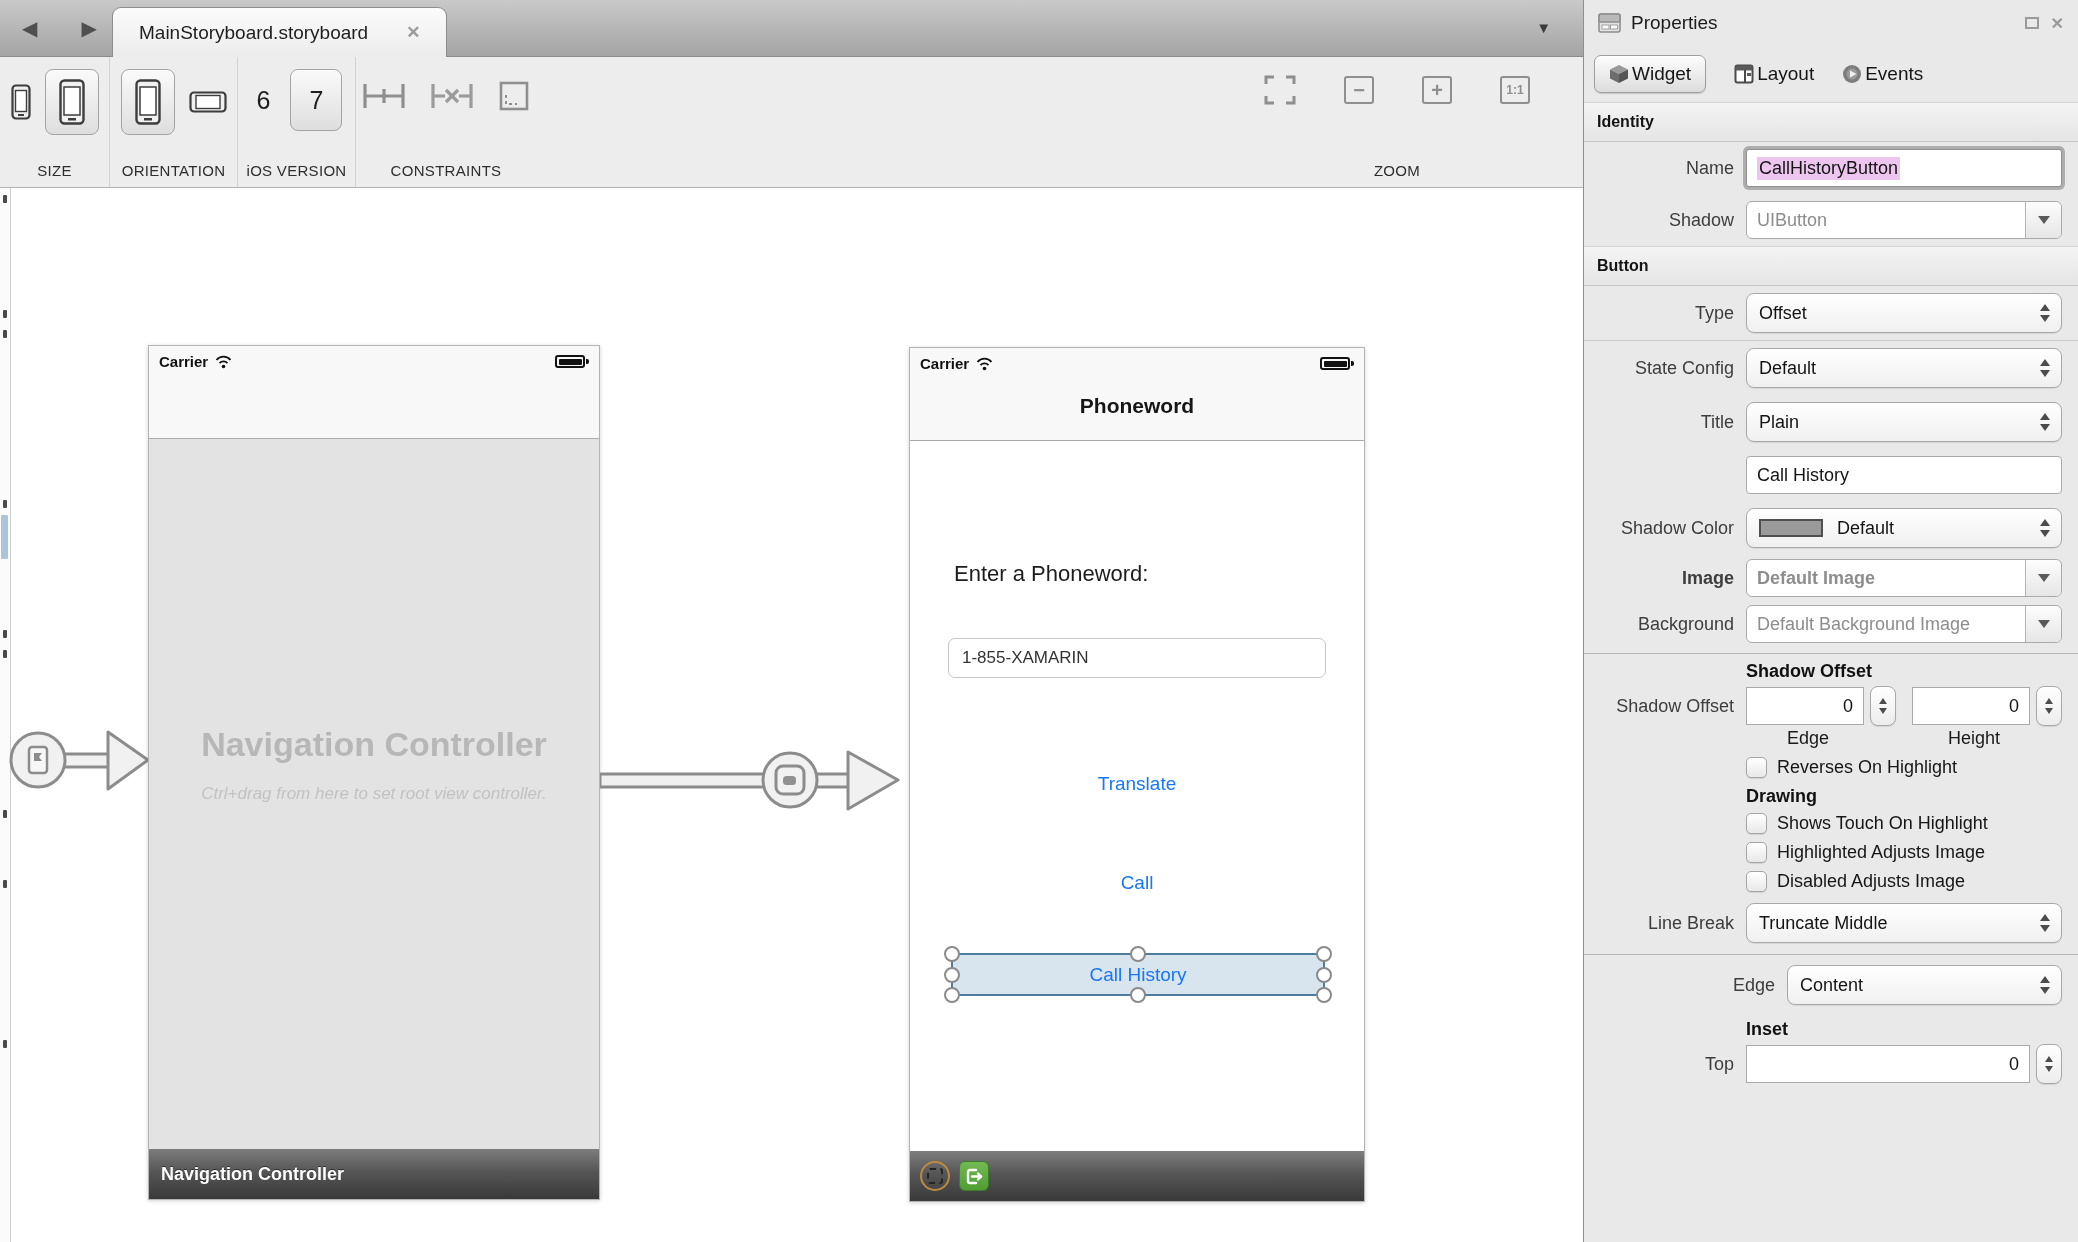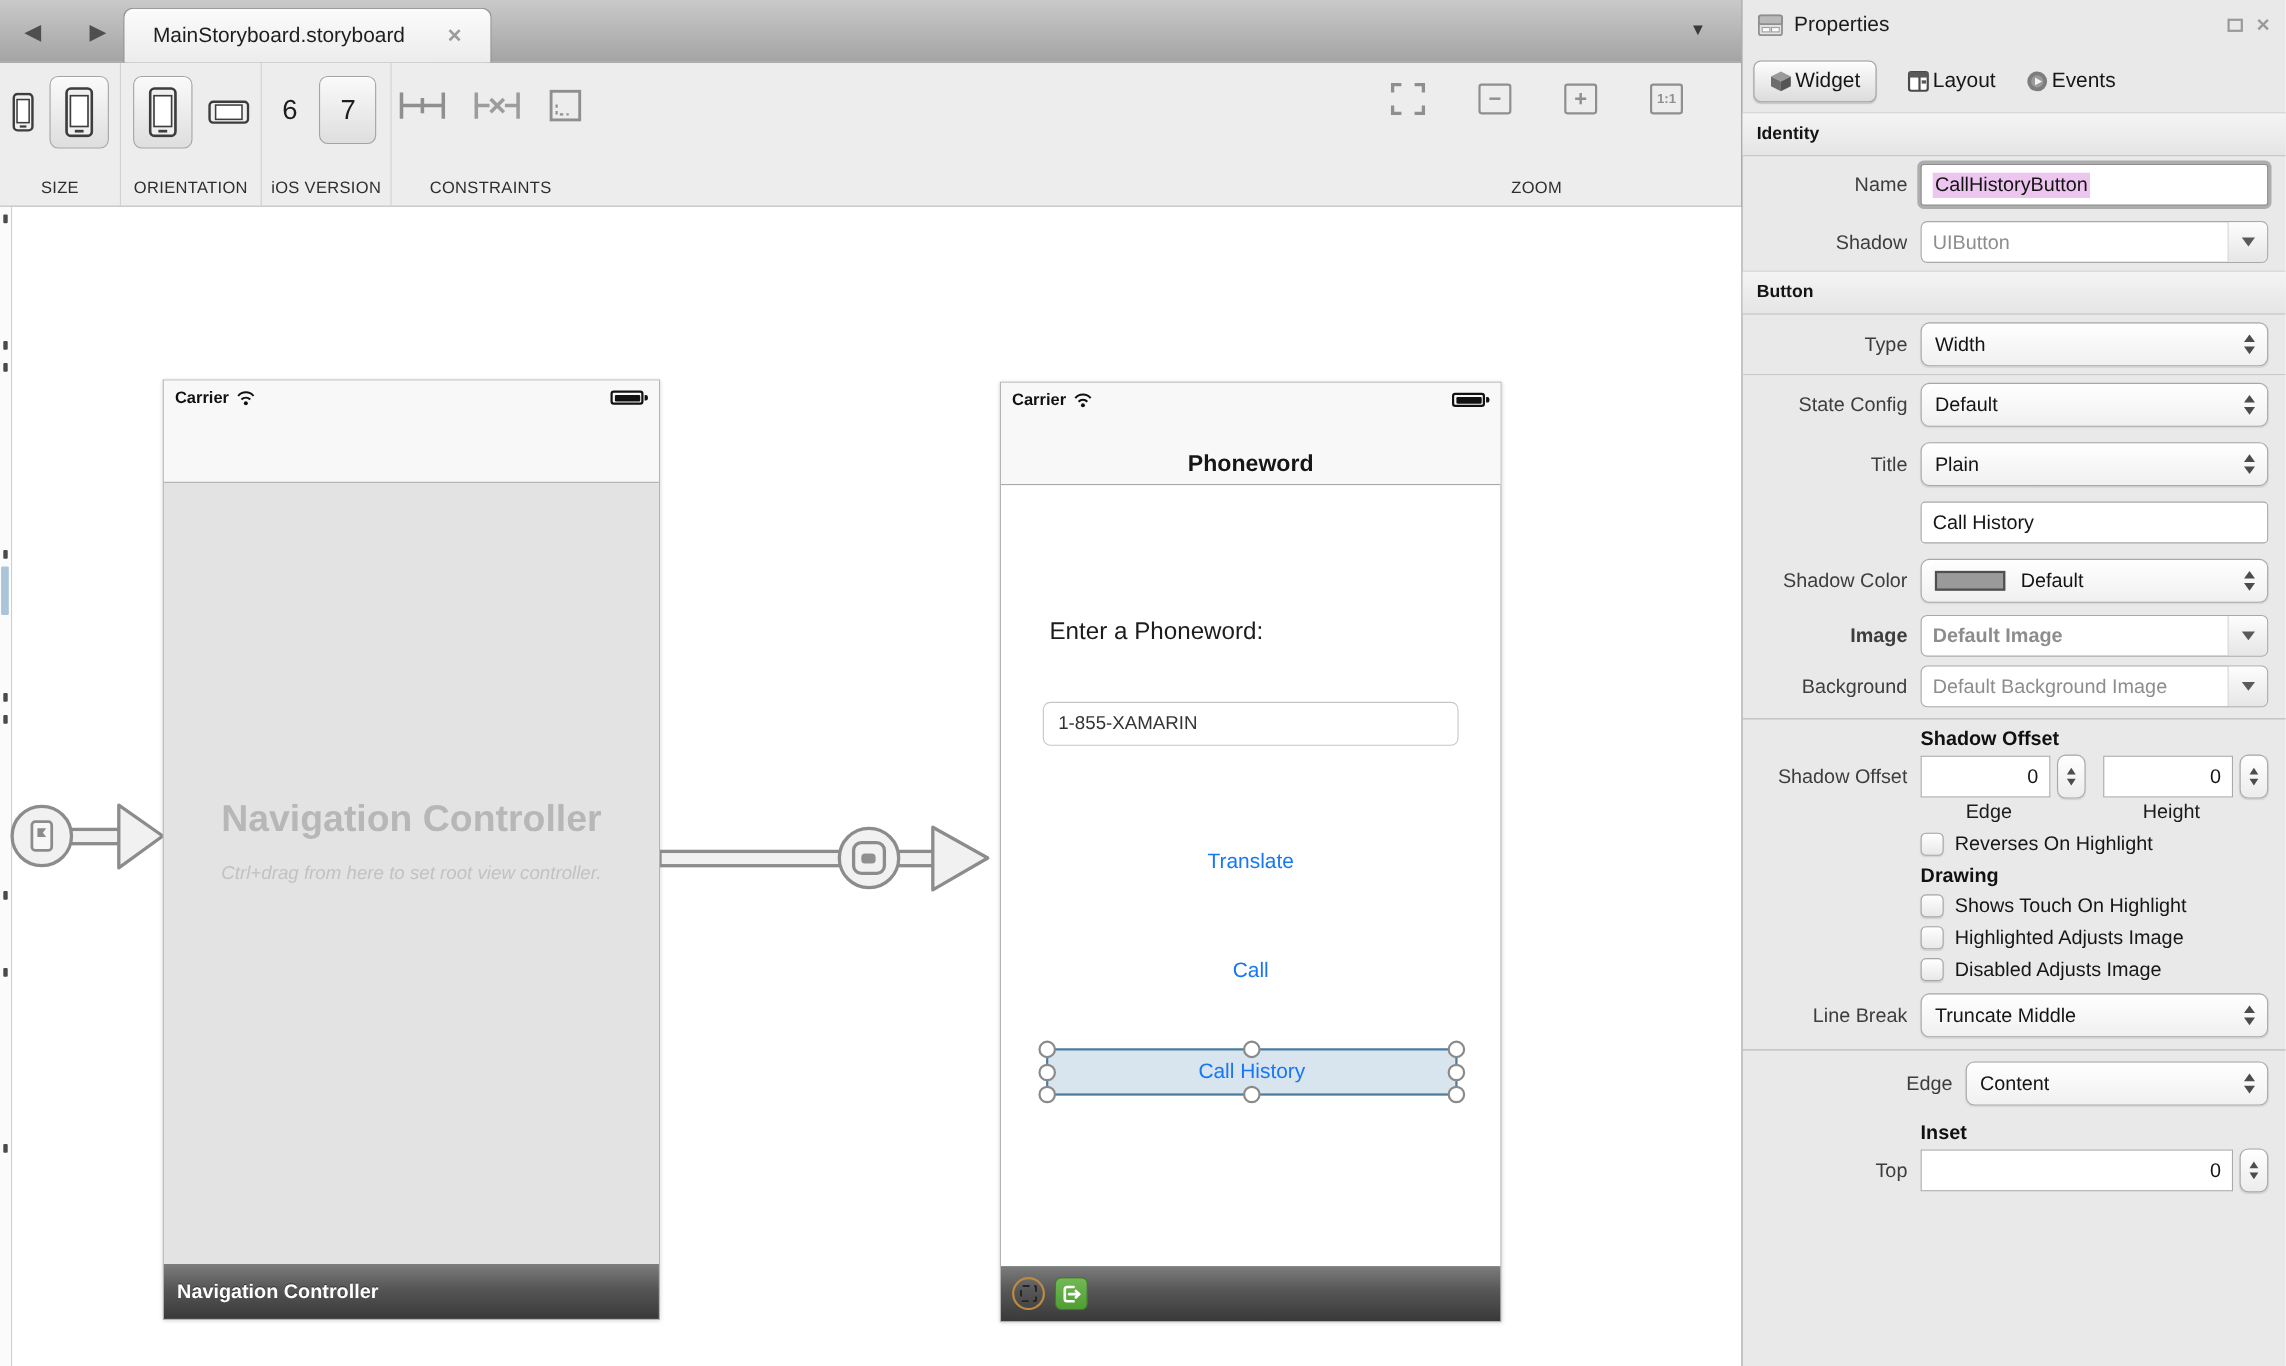--- a/index.html
+++ b/index.html
@@ -47,21 +47,21 @@
   .left-strip i{position:absolute;left:3px;width:4px;height:8px;background:#4a4a4a;border-radius:1px;}
   .left-strip .blue{background:#aac4da;width:7px;left:1px;height:44px;}
 
   
   .scene{position:absolute;border:1px solid #b4b4b4;display:flex;flex-direction:column;background:#fff;box-shadow:0 1px 4px rgba(0,0,0,.18);}
   .scene-head{height:93px;background:#f8f8f8;border-bottom:1px solid #a9a9a9;position:relative;flex:none;}
   .statusrow{position:absolute;left:10px;top:7px;display:flex;align-items:center;gap:6px;font-size:15px;font-weight:bold;color:#111;}
   .battery{position:absolute;right:14px;top:9px;width:30px;height:13px;border:2px solid #111;border-radius:3px;}
   .battery::after{content:"";position:absolute;inset:1.5px;background:#111;border-radius:1px;}
   .battery::before{content:"";position:absolute;right:-6px;top:2px;width:3px;height:5px;background:#111;border-radius:0 2px 2px 0;}
-  .nav-title{position:absolute;left:0;right:0;top:62px;text-align:center;font-size:21px;font-weight:bold;color:#161616;}
+  .nav-title{position:absolute;left:0;right:0;top:46px;text-align:center;font-size:21px;font-weight:bold;color:#161616;}
   .scene-body{flex:1;position:relative;}
   .scene-footer{height:50px;flex:none;background:linear-gradient(#7d7d7d,#565656 45%,#393939);display:flex;align-items:center;padding:0 12px;gap:9px;}
   .footer-title{color:#fff;font-weight:bold;font-size:18px;text-shadow:0 -1px 0 rgba(0,0,0,.5);}
 
   .nav-body{background:#e3e3e3;display:flex;flex-direction:column;align-items:center;justify-content:center;gap:20px;}
   .nav-big{font-size:34px;font-weight:bold;color:#b7b7b7;margin-top:-60px;}
   .nav-hint{font-size:17px;font-style:italic;color:#c2c2c2;}
 
   .prompt-label{position:absolute;left:44px;top:120px;font-size:22px;color:#1c1c1c;}
   .phone-field{position:absolute;left:38px;top:197px;width:378px;height:40px;border:1px solid #c6c6c6;border-radius:7px;background:#fff;display:flex;align-items:center;padding-left:13px;font-size:17px;color:#333;}
@@ -403,21 +403,21 @@
         <span class="cbtn">
             <span class="t-down"></span>
           </span>
       </div>
     </div>
 
     <div class="sec-hdr">Button</div>
     <div class="prow rowline">
       <div class="plabel">Type</div>
       <div class="stepsel">
-        <span>Width</span>
+        <span>Offset</span>
         <span class="updown">
             <span class="u"></span>
             <span class="d"></span>
           </span>
       </div>
     </div>
     <div class="prow">
       <div class="plabel">State Config</div>
       <div class="stepsel">
         <span>Default</span>

